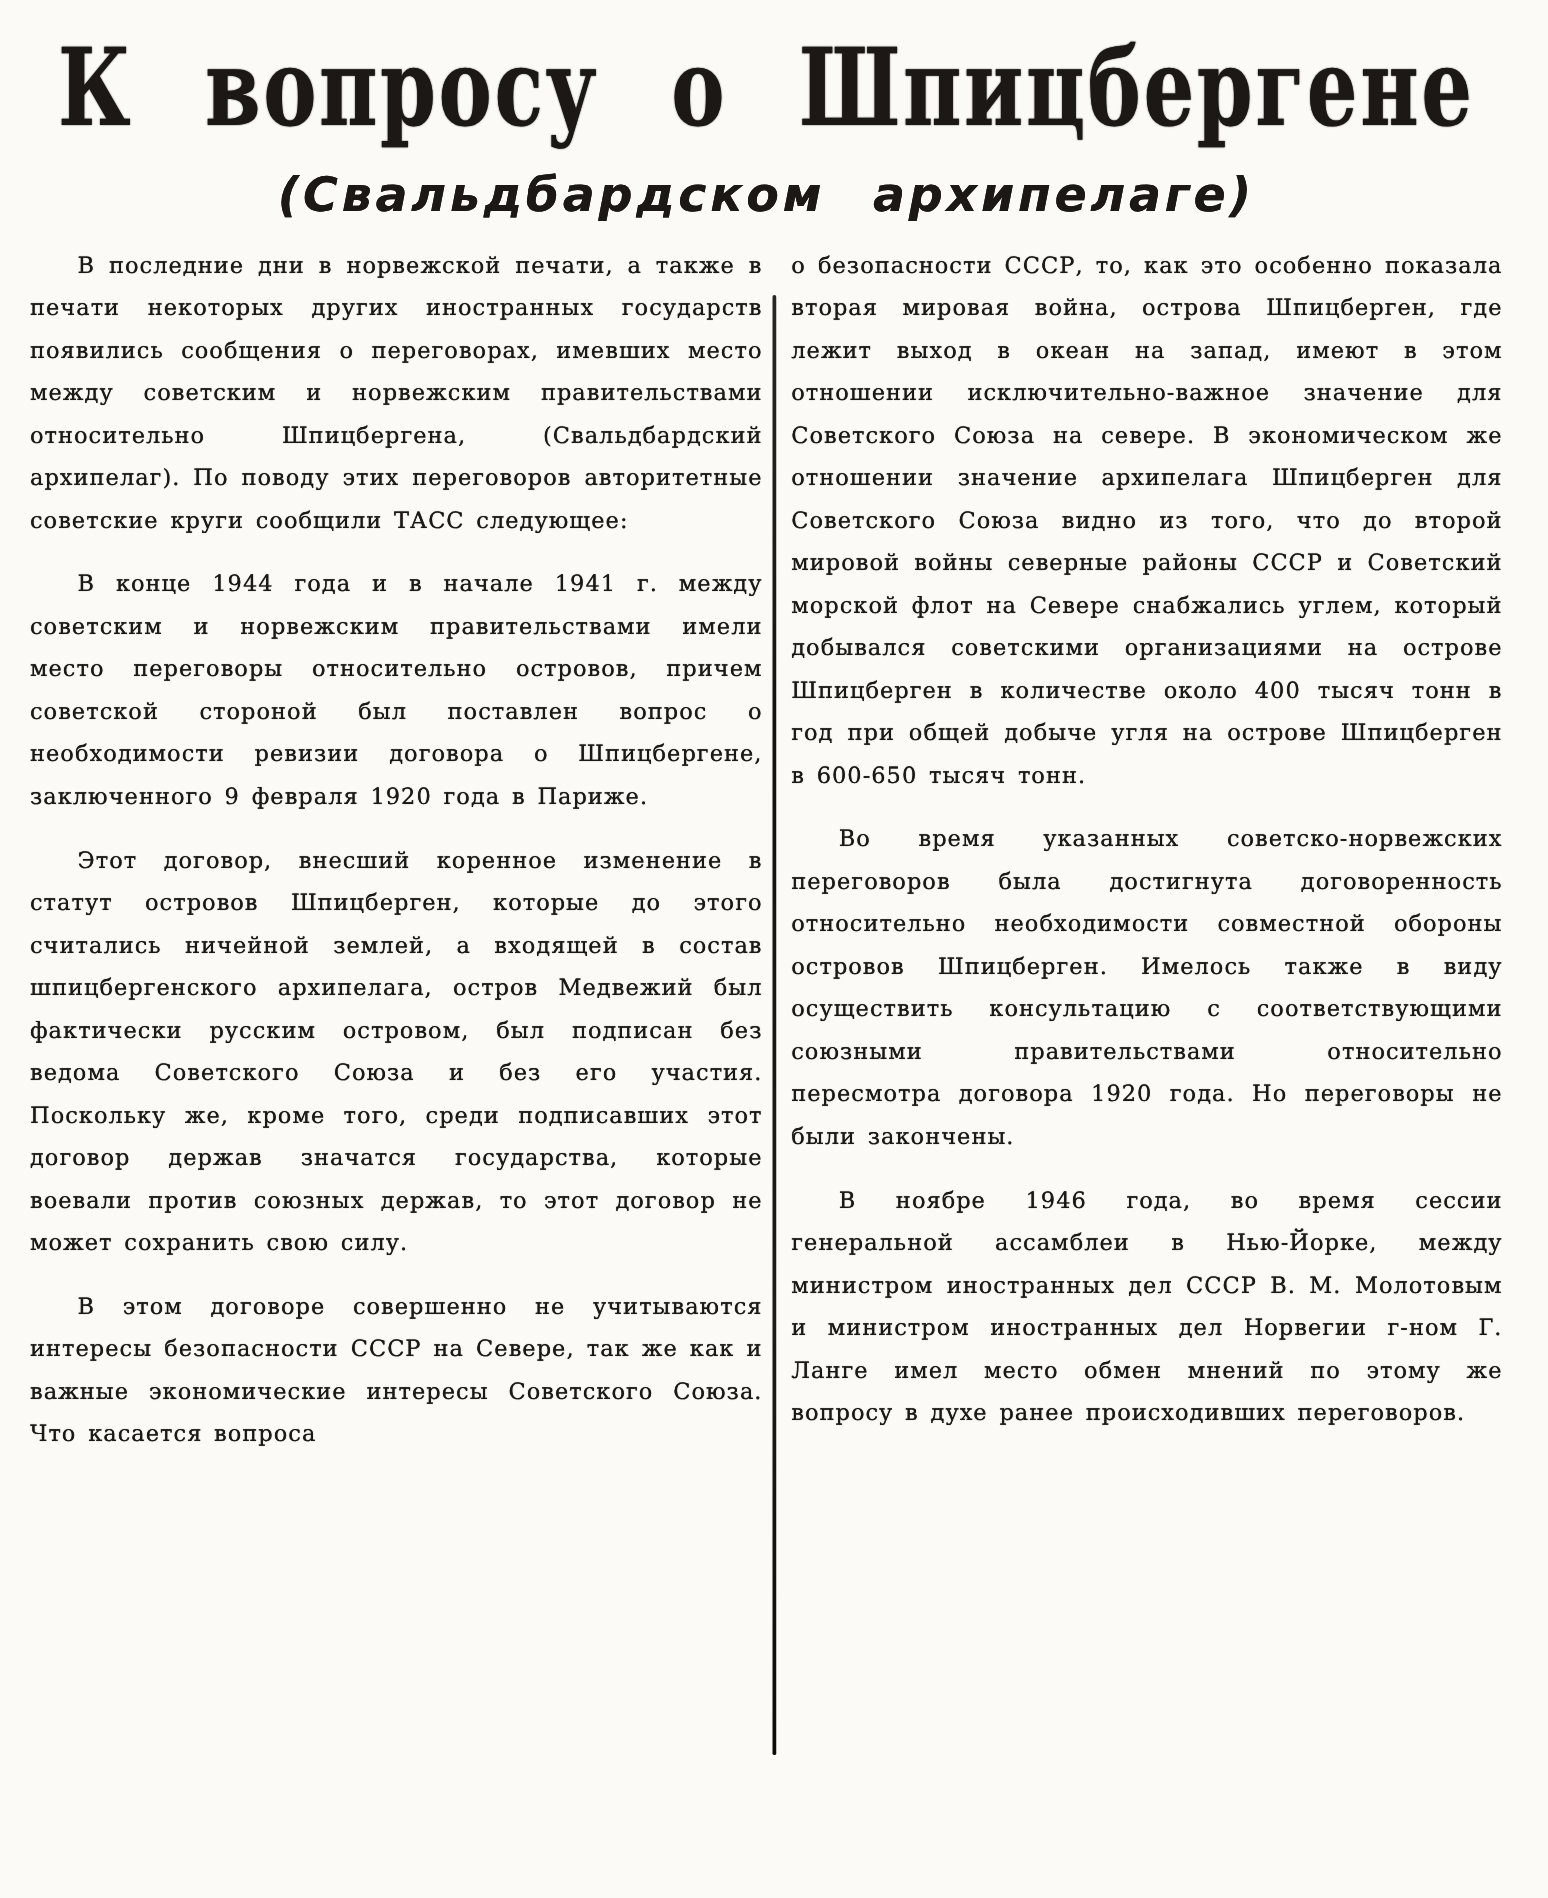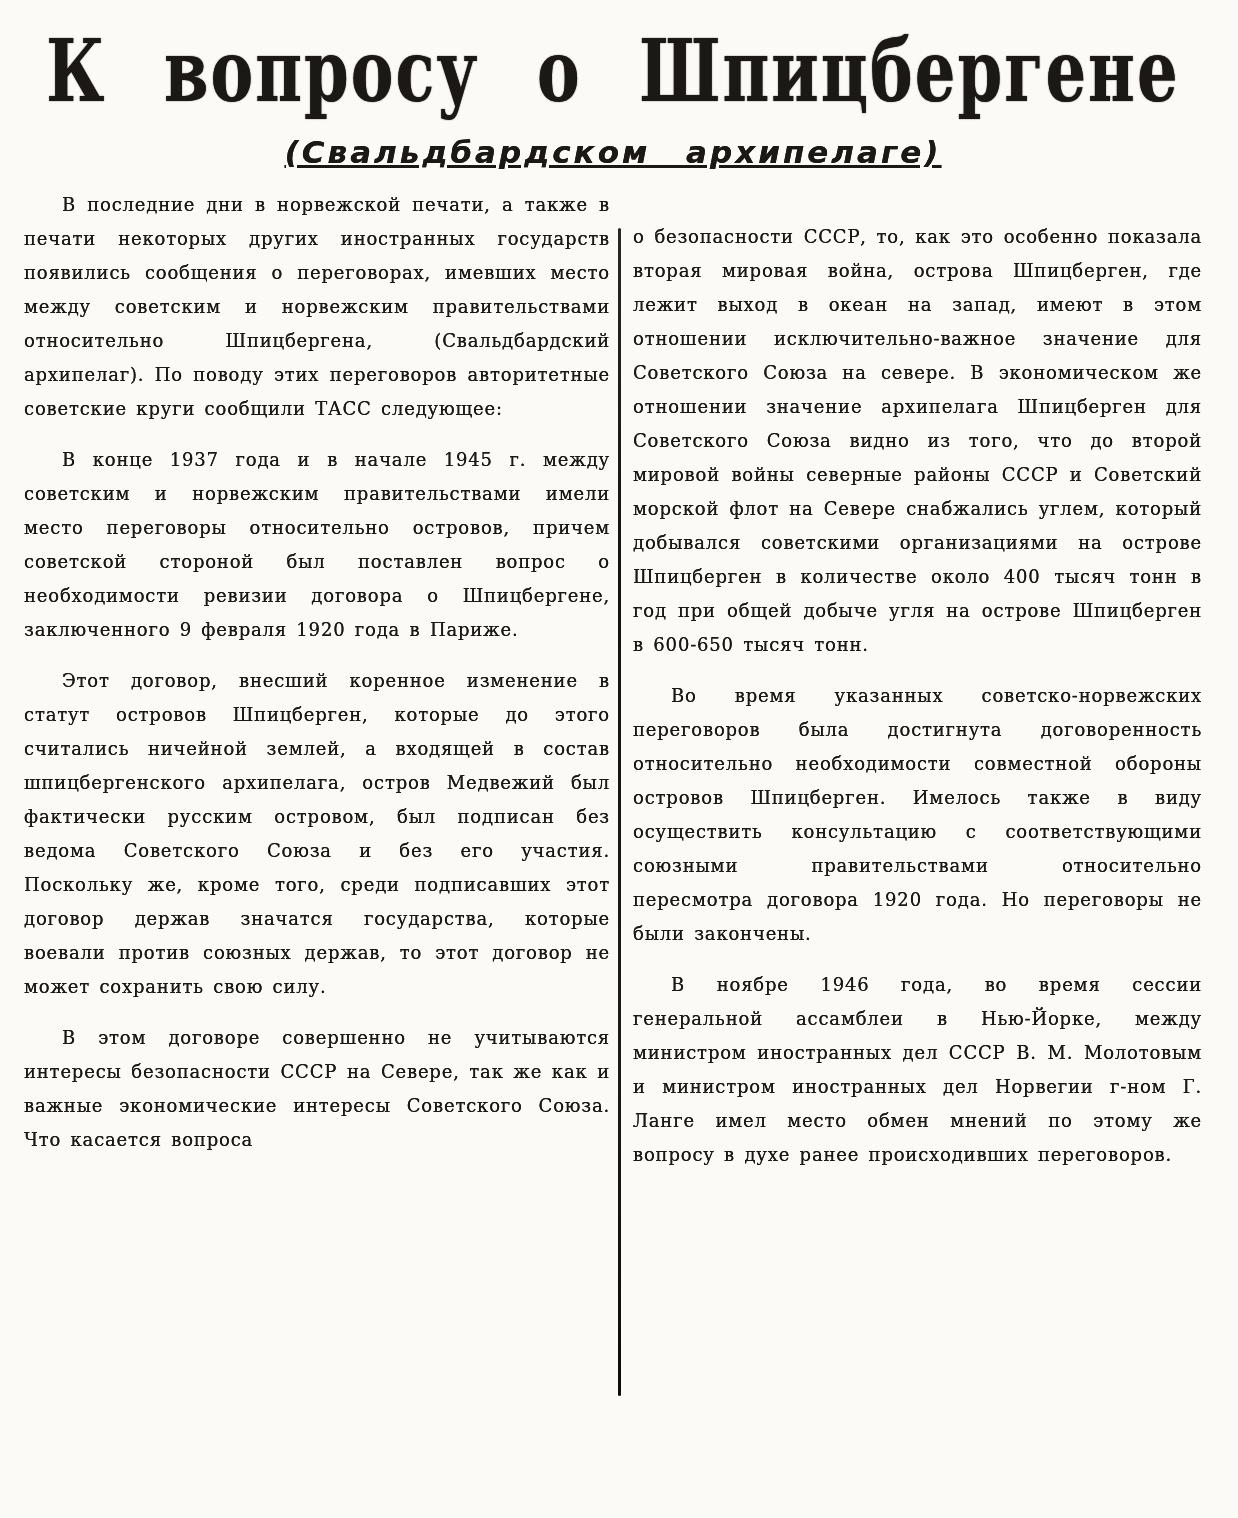--- a/index.html
+++ b/index.html
@@ -39,26 +39,25 @@
     word-spacing: 0.52em;
     transform: scaleY(1.34);
     transform-origin: 50% 55%;
     white-space: nowrap;
     text-shadow: 0 0 1px currentColor;
   }
   .article-subtitle {
     font-family: "DejaVu Sans", "Liberation Sans", sans-serif;
     font-style: italic;
     font-weight: 700;
-    font-size: 31px;
+    font-size: 38px;
     letter-spacing: 3px;
     word-spacing: 22px;
     margin: 0 0 18px;
     text-shadow: 0 0 0.5px currentColor;
-    text-decoration: underline;
   }
   
   .columns {
     display: flex;
     align-items: flex-start;
   }
   .col {
     box-sizing: border-box;
   }
   .col-left {
@@ -79,40 +78,39 @@
     font-size: 18px;
     line-height: 34px;
     text-align: justify;
     text-indent: 38px;
     letter-spacing: 0.045em;
     word-spacing: 0.16em;
     text-shadow: 0 0 0.6px currentColor;
   }
   .col-right p.continuation {
     text-indent: 0;
-    margin-top: 32px;
   }
 </style>
 </head>
 <body>
 
 <div class="page">
 
   <div class="masthead">
     <h1 class="article-title">
       <span class="stretch">К вопросу о Шпицбергене</span>
     </h1>
     <div class="article-subtitle">(Свальдбардском архипелаге)</div>
   </div>
 
   <div class="columns">
 
     <div class="col col-left">
       <p>В последние дни в норвежской печати, а также в печати некоторых других иностранных государств появились сообщения о переговорах, имевших место между советским и норвежским правительствами относительно Шпицбергена, (Свальдбардский архипелаг). По поводу этих переговоров авторитетные советские круги сообщили ТАСС следующее:</p>
-      <p>В конце 1937 года и в начале 1945 г. между советским и норвежским правительствами имели место переговоры относительно островов, причем советской стороной был поставлен вопрос о необходимости ревизии договора о Шпицбергене, заключенного 9 февраля 1920 года в Париже.</p>
+      <p>В конце 1944 года и в начале 1941 г. между советским и норвежским правительствами имели место переговоры относительно островов, причем советской стороной был поставлен вопрос о необходимости ревизии договора о Шпицбергене, заключенного 9 февраля 1920 года в Париже.</p>
       <p>Этот договор, внесший коренное изменение в статут островов Шпицберген, которые до этого считались ничейной землей, а входящей в состав шпицбергенского архипелага, остров Медвежий был фактически русским островом, был подписан без ведома Советского Союза и без его участия. Поскольку же, кроме того, среди подписавших этот договор держав значатся государства, которые воевали против союзных держав, то этот договор не может сохранить свою силу.</p>
       <p>В этом договоре совершенно не учитываются интересы безопасности СССР на Севере, так же как и важные экономические интересы Советского Союза. Что касается вопроса</p>
     </div>
 
     <div class="column-divider"></div>
 
     <div class="col col-right">
       <p class="continuation">о безопасности СССР, то, как это особенно показала вторая мировая война, острова Шпицберген, где лежит выход в океан на запад, имеют в этом отношении исключительно-важное значение для Советского Союза на севере. В экономическом же отношении значение архипелага Шпицберген для Советского Союза видно из того, что до второй мировой войны северные районы СССР и Советский морской флот на Севере снабжались углем, который добывался советскими организациями на острове Шпицберген в количестве около 400 тысяч тонн в год при общей добыче угля на острове Шпицберген в 600-650 тысяч тонн.</p>
       <p>Во время указанных советско-норвежских переговоров была достигнута договоренность относительно необходимости совместной обороны островов Шпицберген. Имелось также в виду осуществить консультацию с соответствующими союзными правительствами относительно пересмотра договора 1920 года. Но переговоры не были закончены.</p>
       <p>В ноябре 1946 года, во время сессии генеральной ассамблеи в Нью-Йорке, между министром иностранных дел СССР В. М. Молотовым и министром иностранных дел Норвегии г-ном Г. Ланге имел место обмен мнений по этому же вопросу в духе ранее происходивших переговоров.</p>

